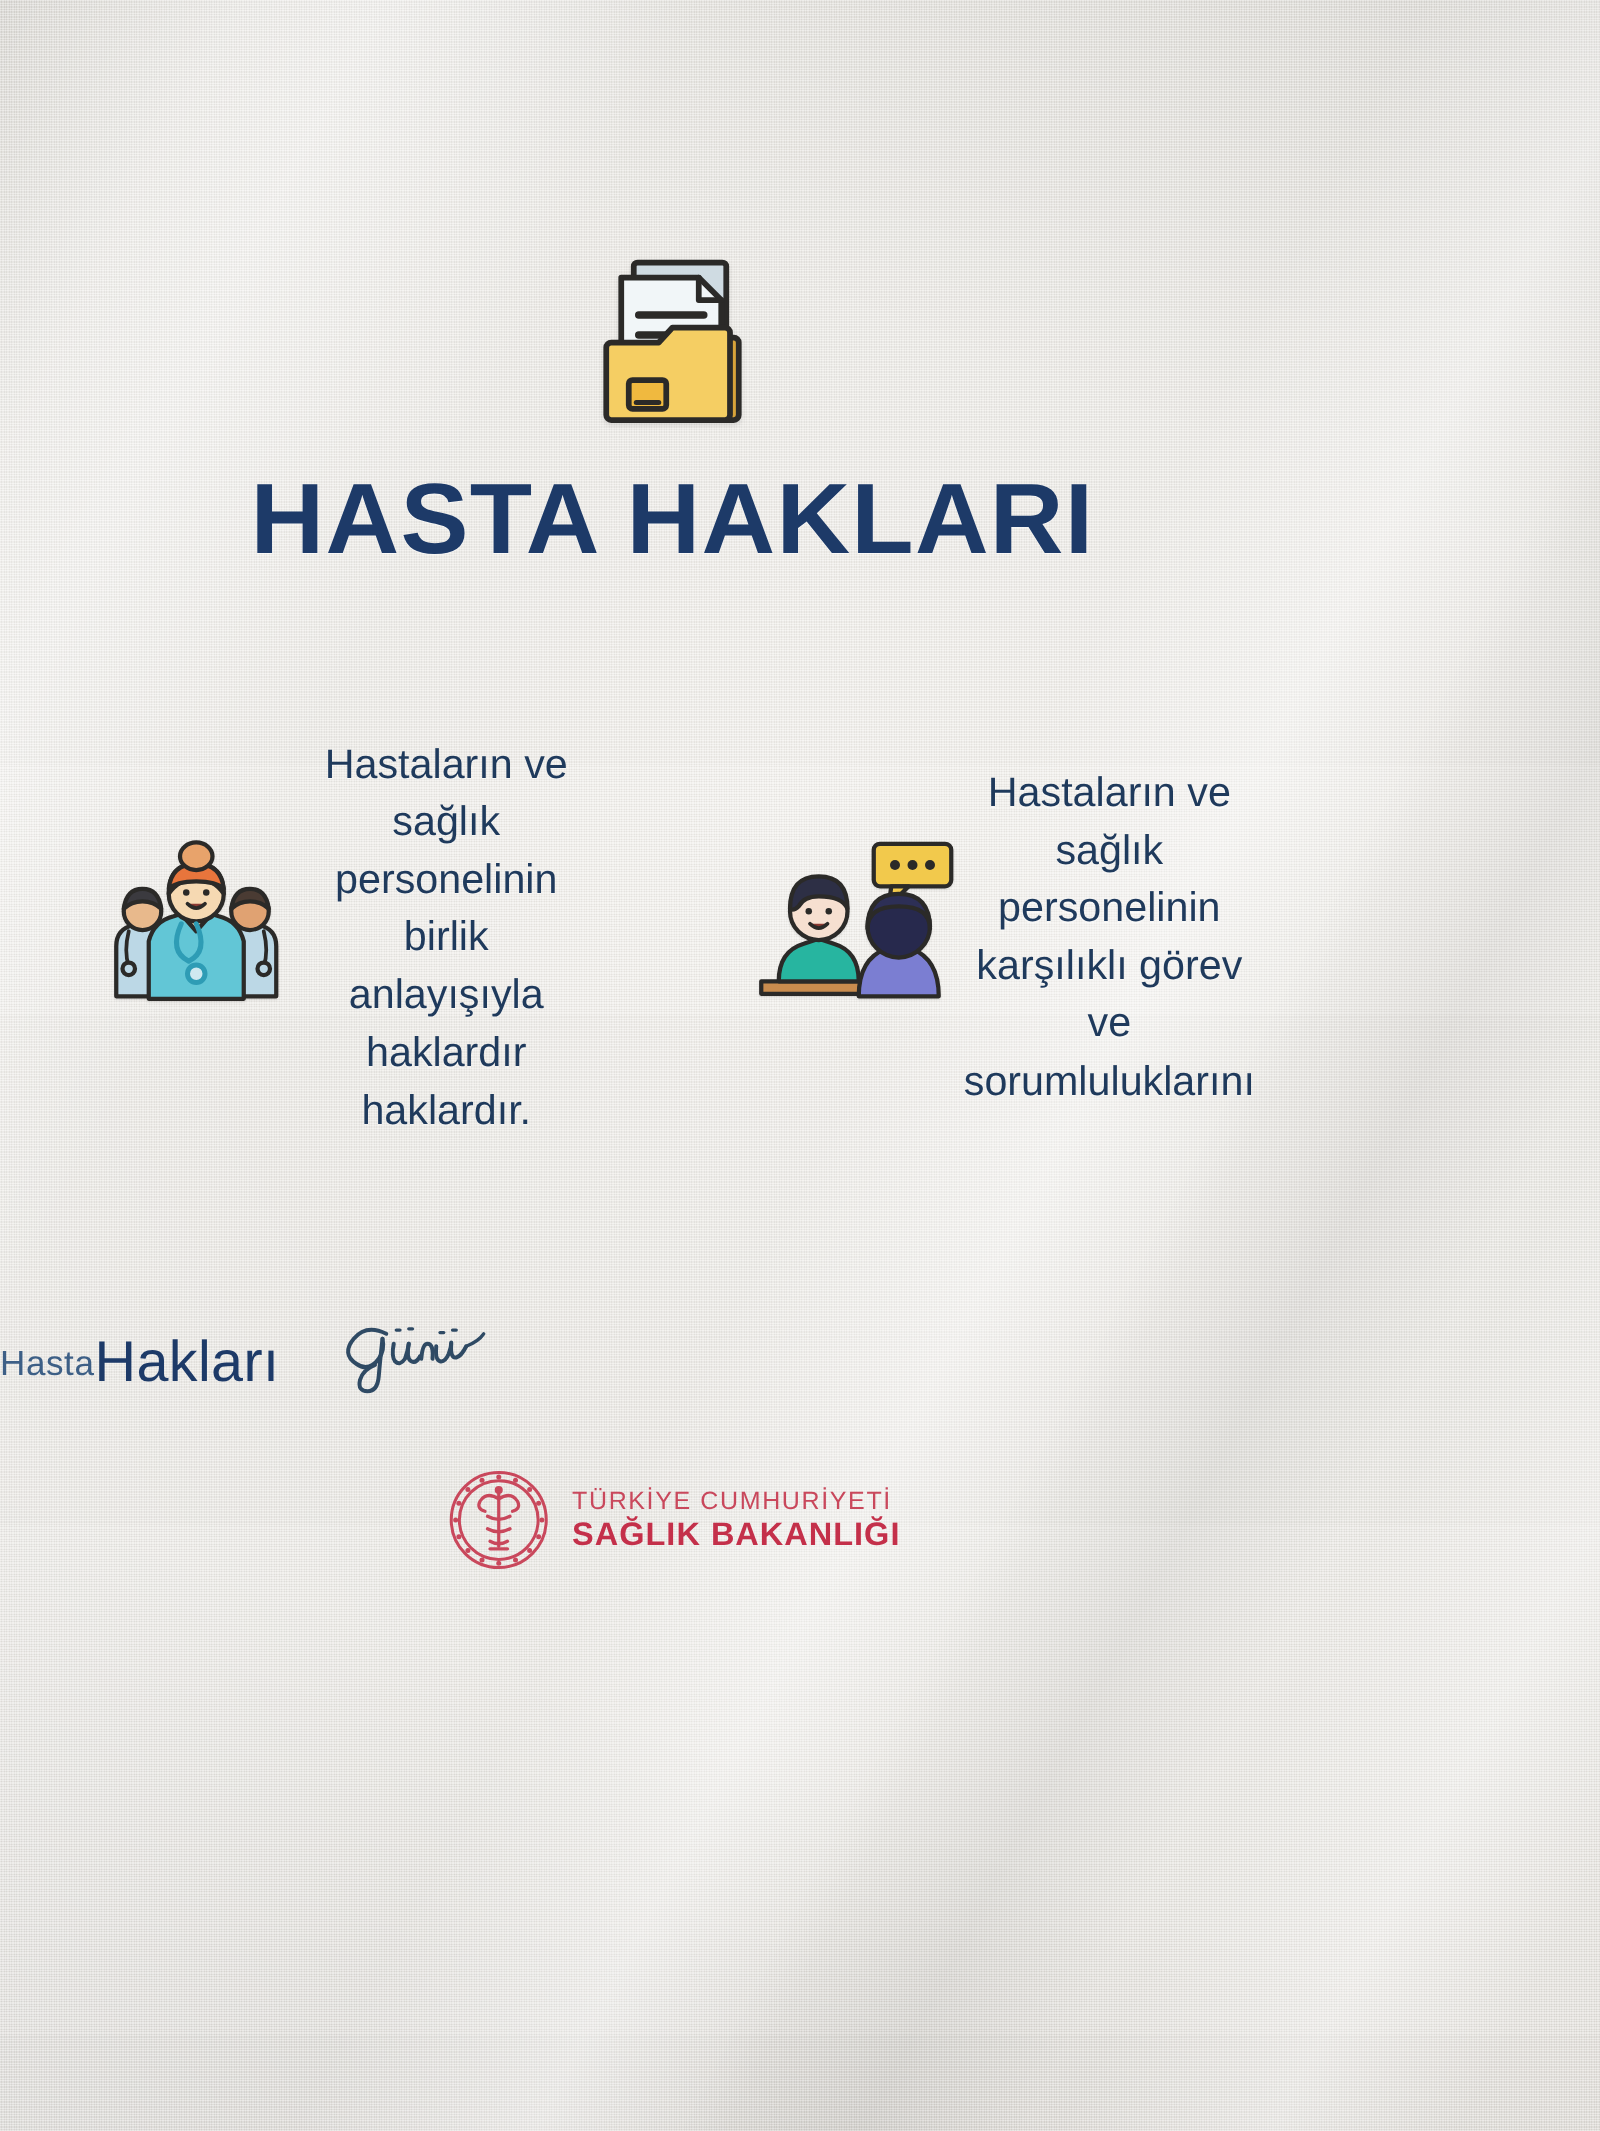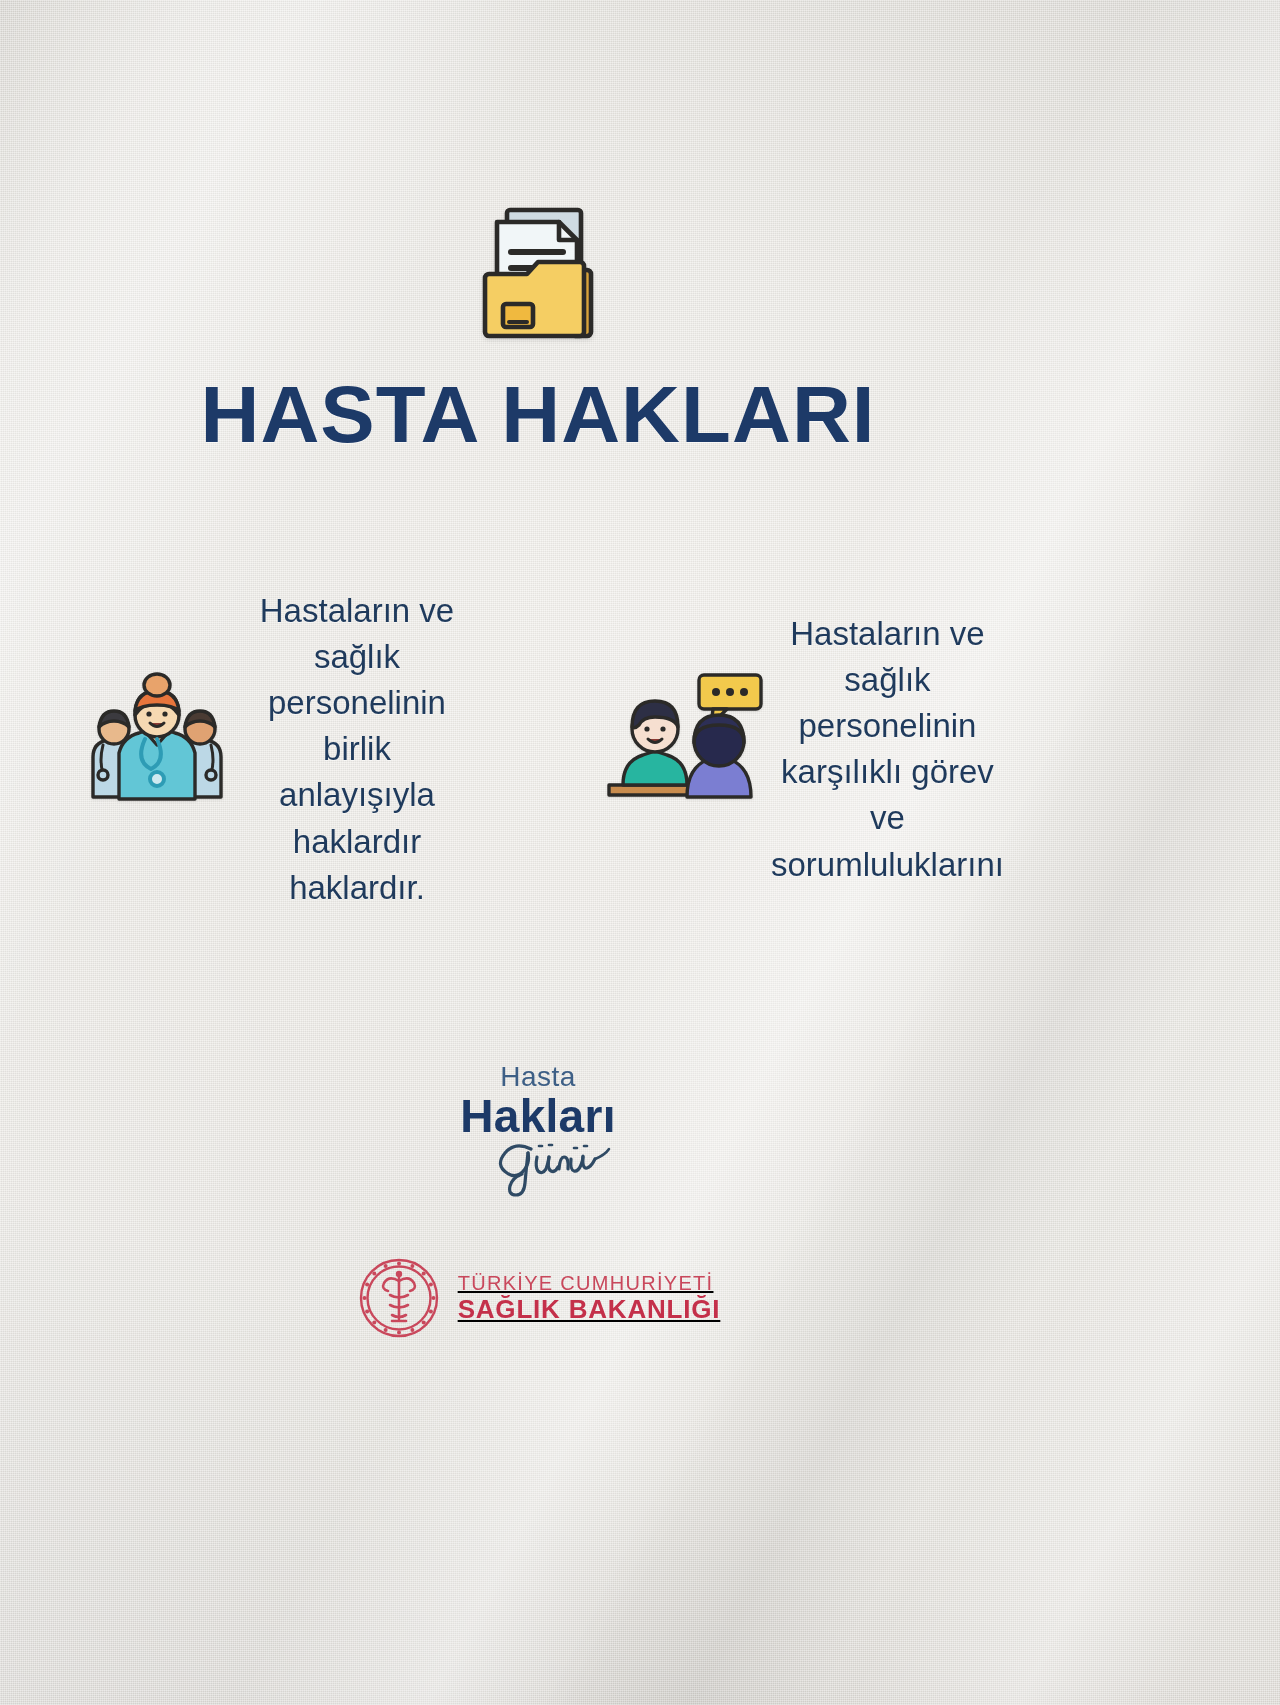--- a/index.html
+++ b/index.html
@@ -70,33 +70,33 @@
   .col .art{height:140px;display:flex;align-items:flex-end;justify-content:center;}
   .col .art svg{display:block;filter:drop-shadow(0 1px 1px rgba(0,0,0,.10));}
   .col .caption{
     margin-top:36px;text-align:center;
     font-size:33px;line-height:1.40;color:#1f3a5c;font-weight:400;
     text-shadow:0 1px 0 rgba(255,255,255,.45);
   }
   .col .caption span{display:block;}
 
   
-  #lockup{margin-top:150px;display:flex;flex-direction:column;align-items:center;}
+  #lockup{margin-top:150px;display:flex;align-items:center;}
   #lk-hasta{
     font-size:28px;color:#3d5f86;letter-spacing:.5px;font-weight:400;
     margin-bottom:-4px;
   }
   #lk-haklari{
-    font-size:46px;font-weight:700;color:#1d3a68;letter-spacing:.3px;
+    font-size:46px;font-weight:400;color:#1d3a68;letter-spacing:.3px;
   }
   #lk-gunu{margin-top:-10px;margin-left:46px;}
   #lk-gunu svg{display:block;}
 
   
-  #ministry{margin-top:56px;display:flex;align-items:center;justify-content:center;gap:16px;text-decoration:underline;}
+  #ministry{margin-top:56px;display:flex;align-items:center;justify-content:center;gap:16px;}
   #crest svg{display:block;}
   #ministry-text{line-height:1.12;}
   #m-line1{font-size:20px;letter-spacing:1.3px;color:#c9485c;font-weight:400;}
   #m-line2{font-size:26px;letter-spacing:.8px;color:#c4304a;font-weight:700;}
 </style>
 </head>
 <body>
 
 <div id="poster">
   <div class="stack">

